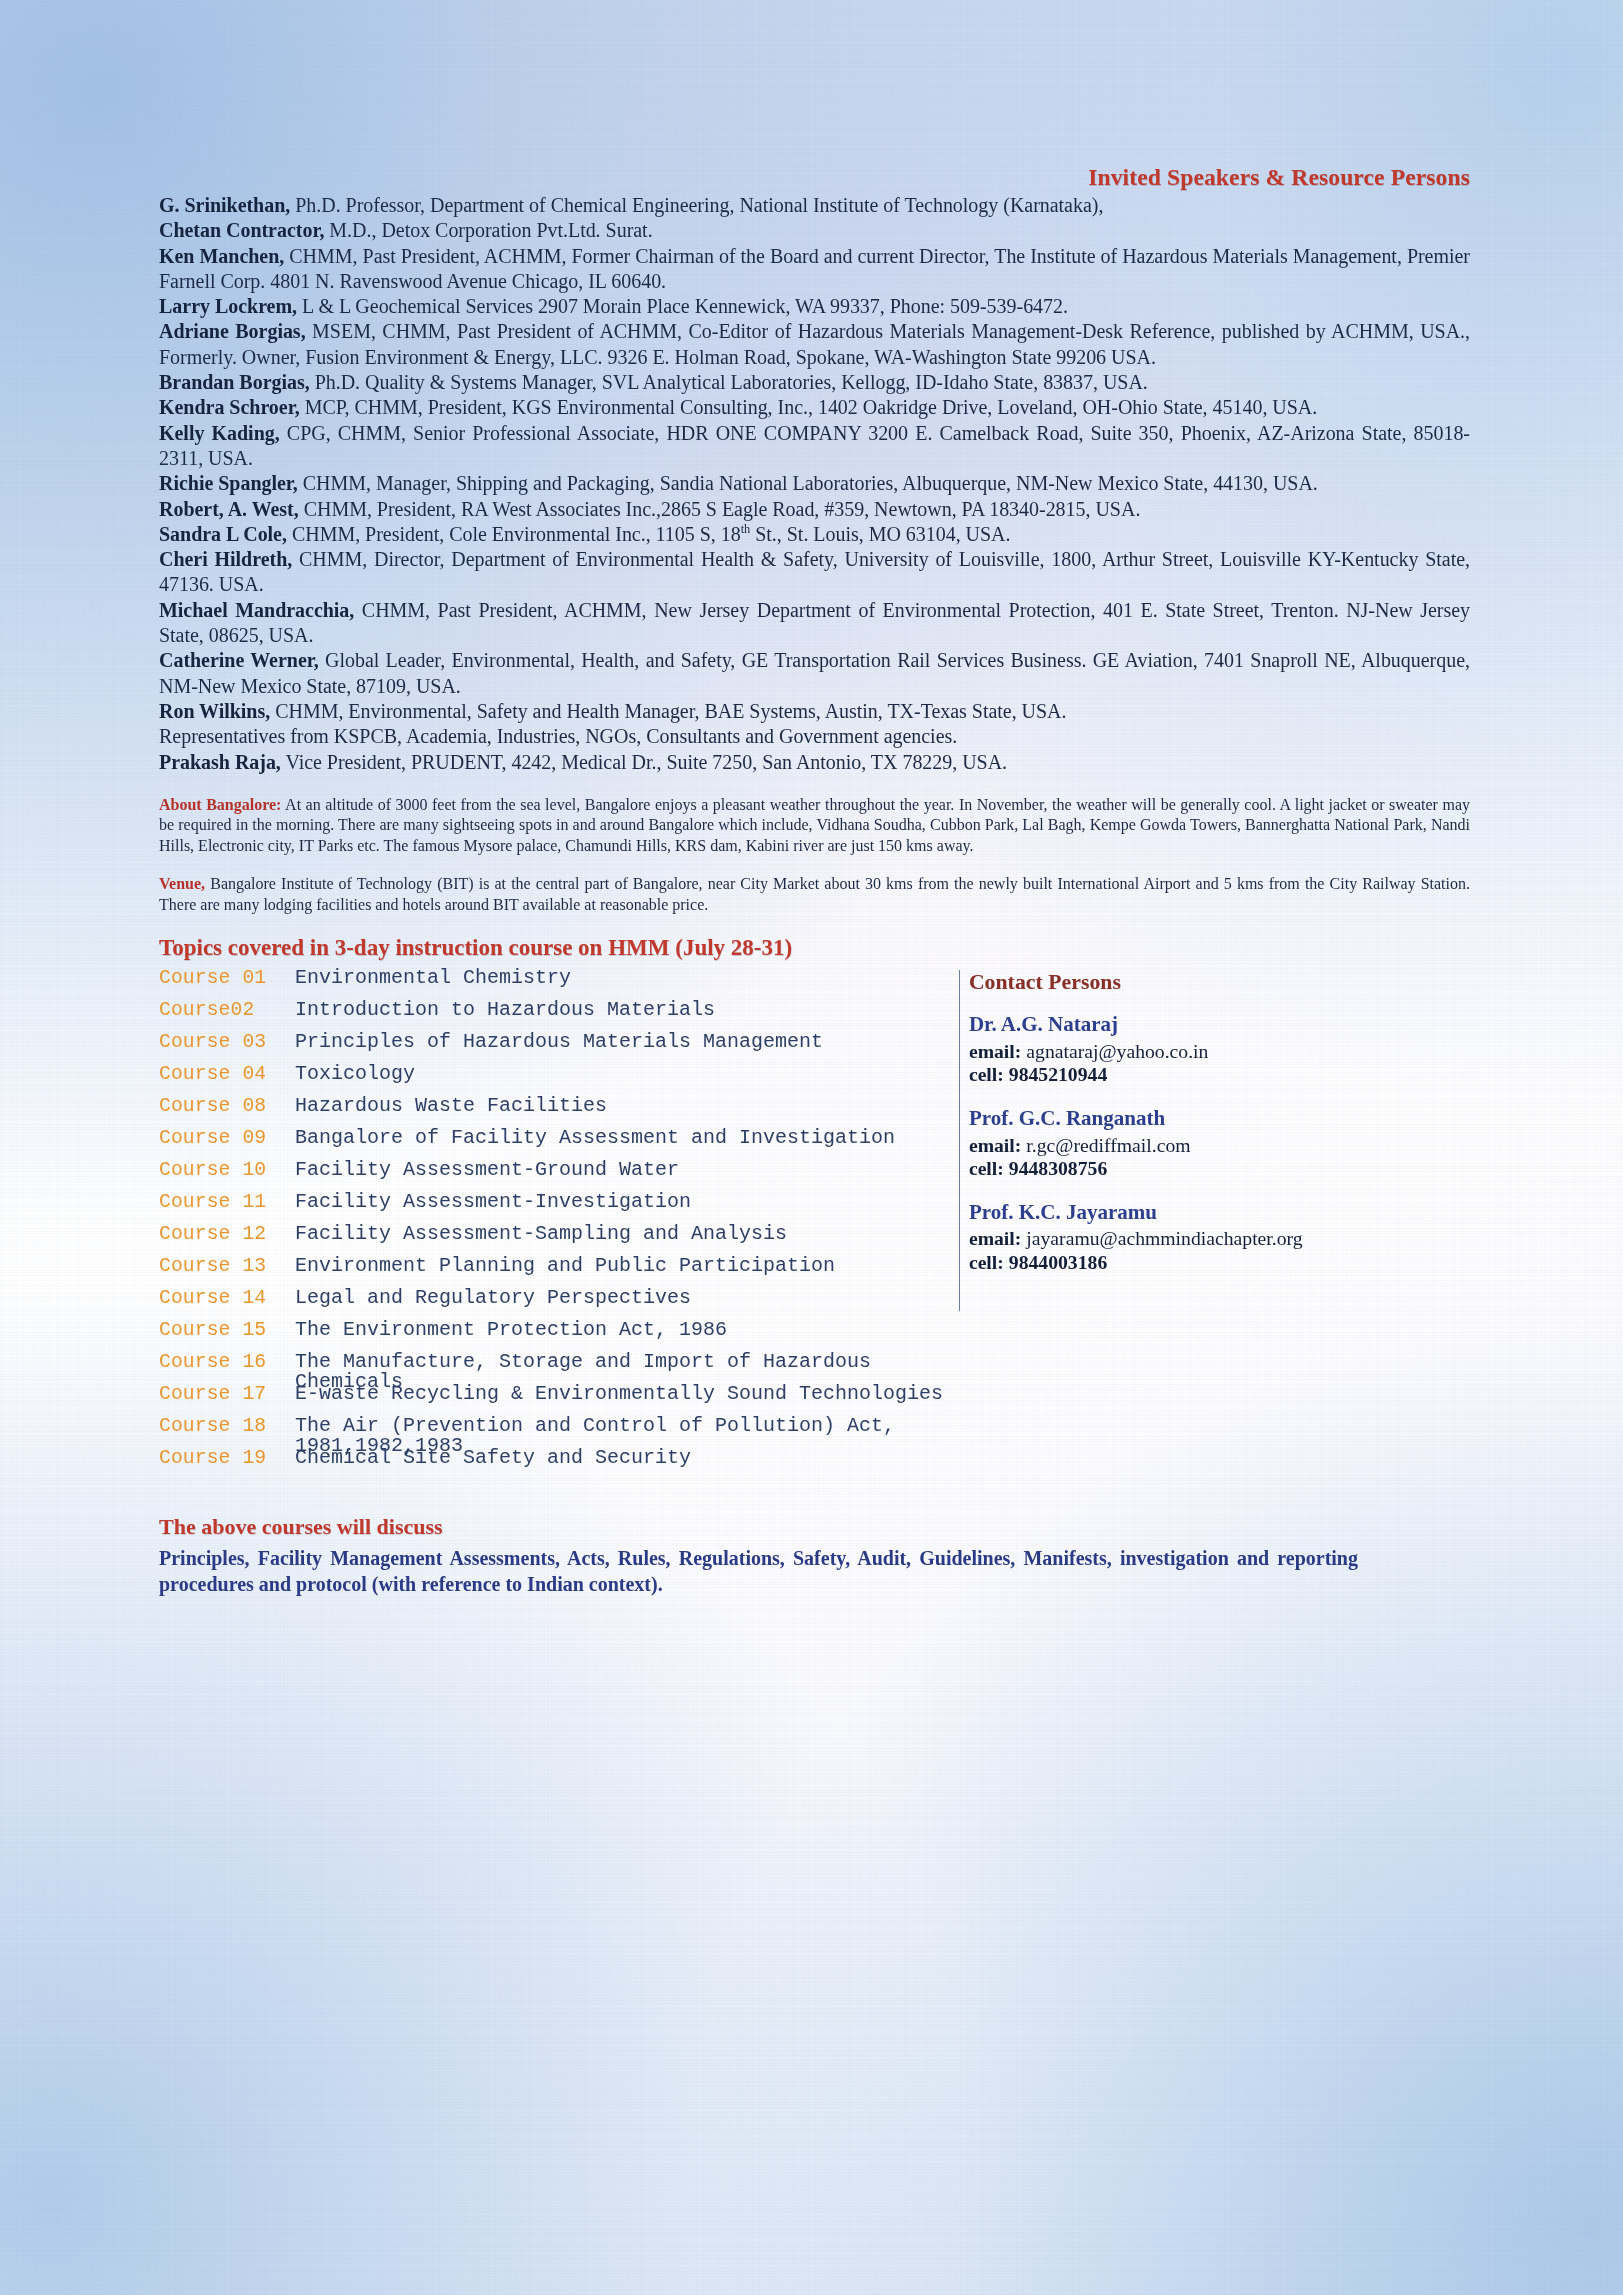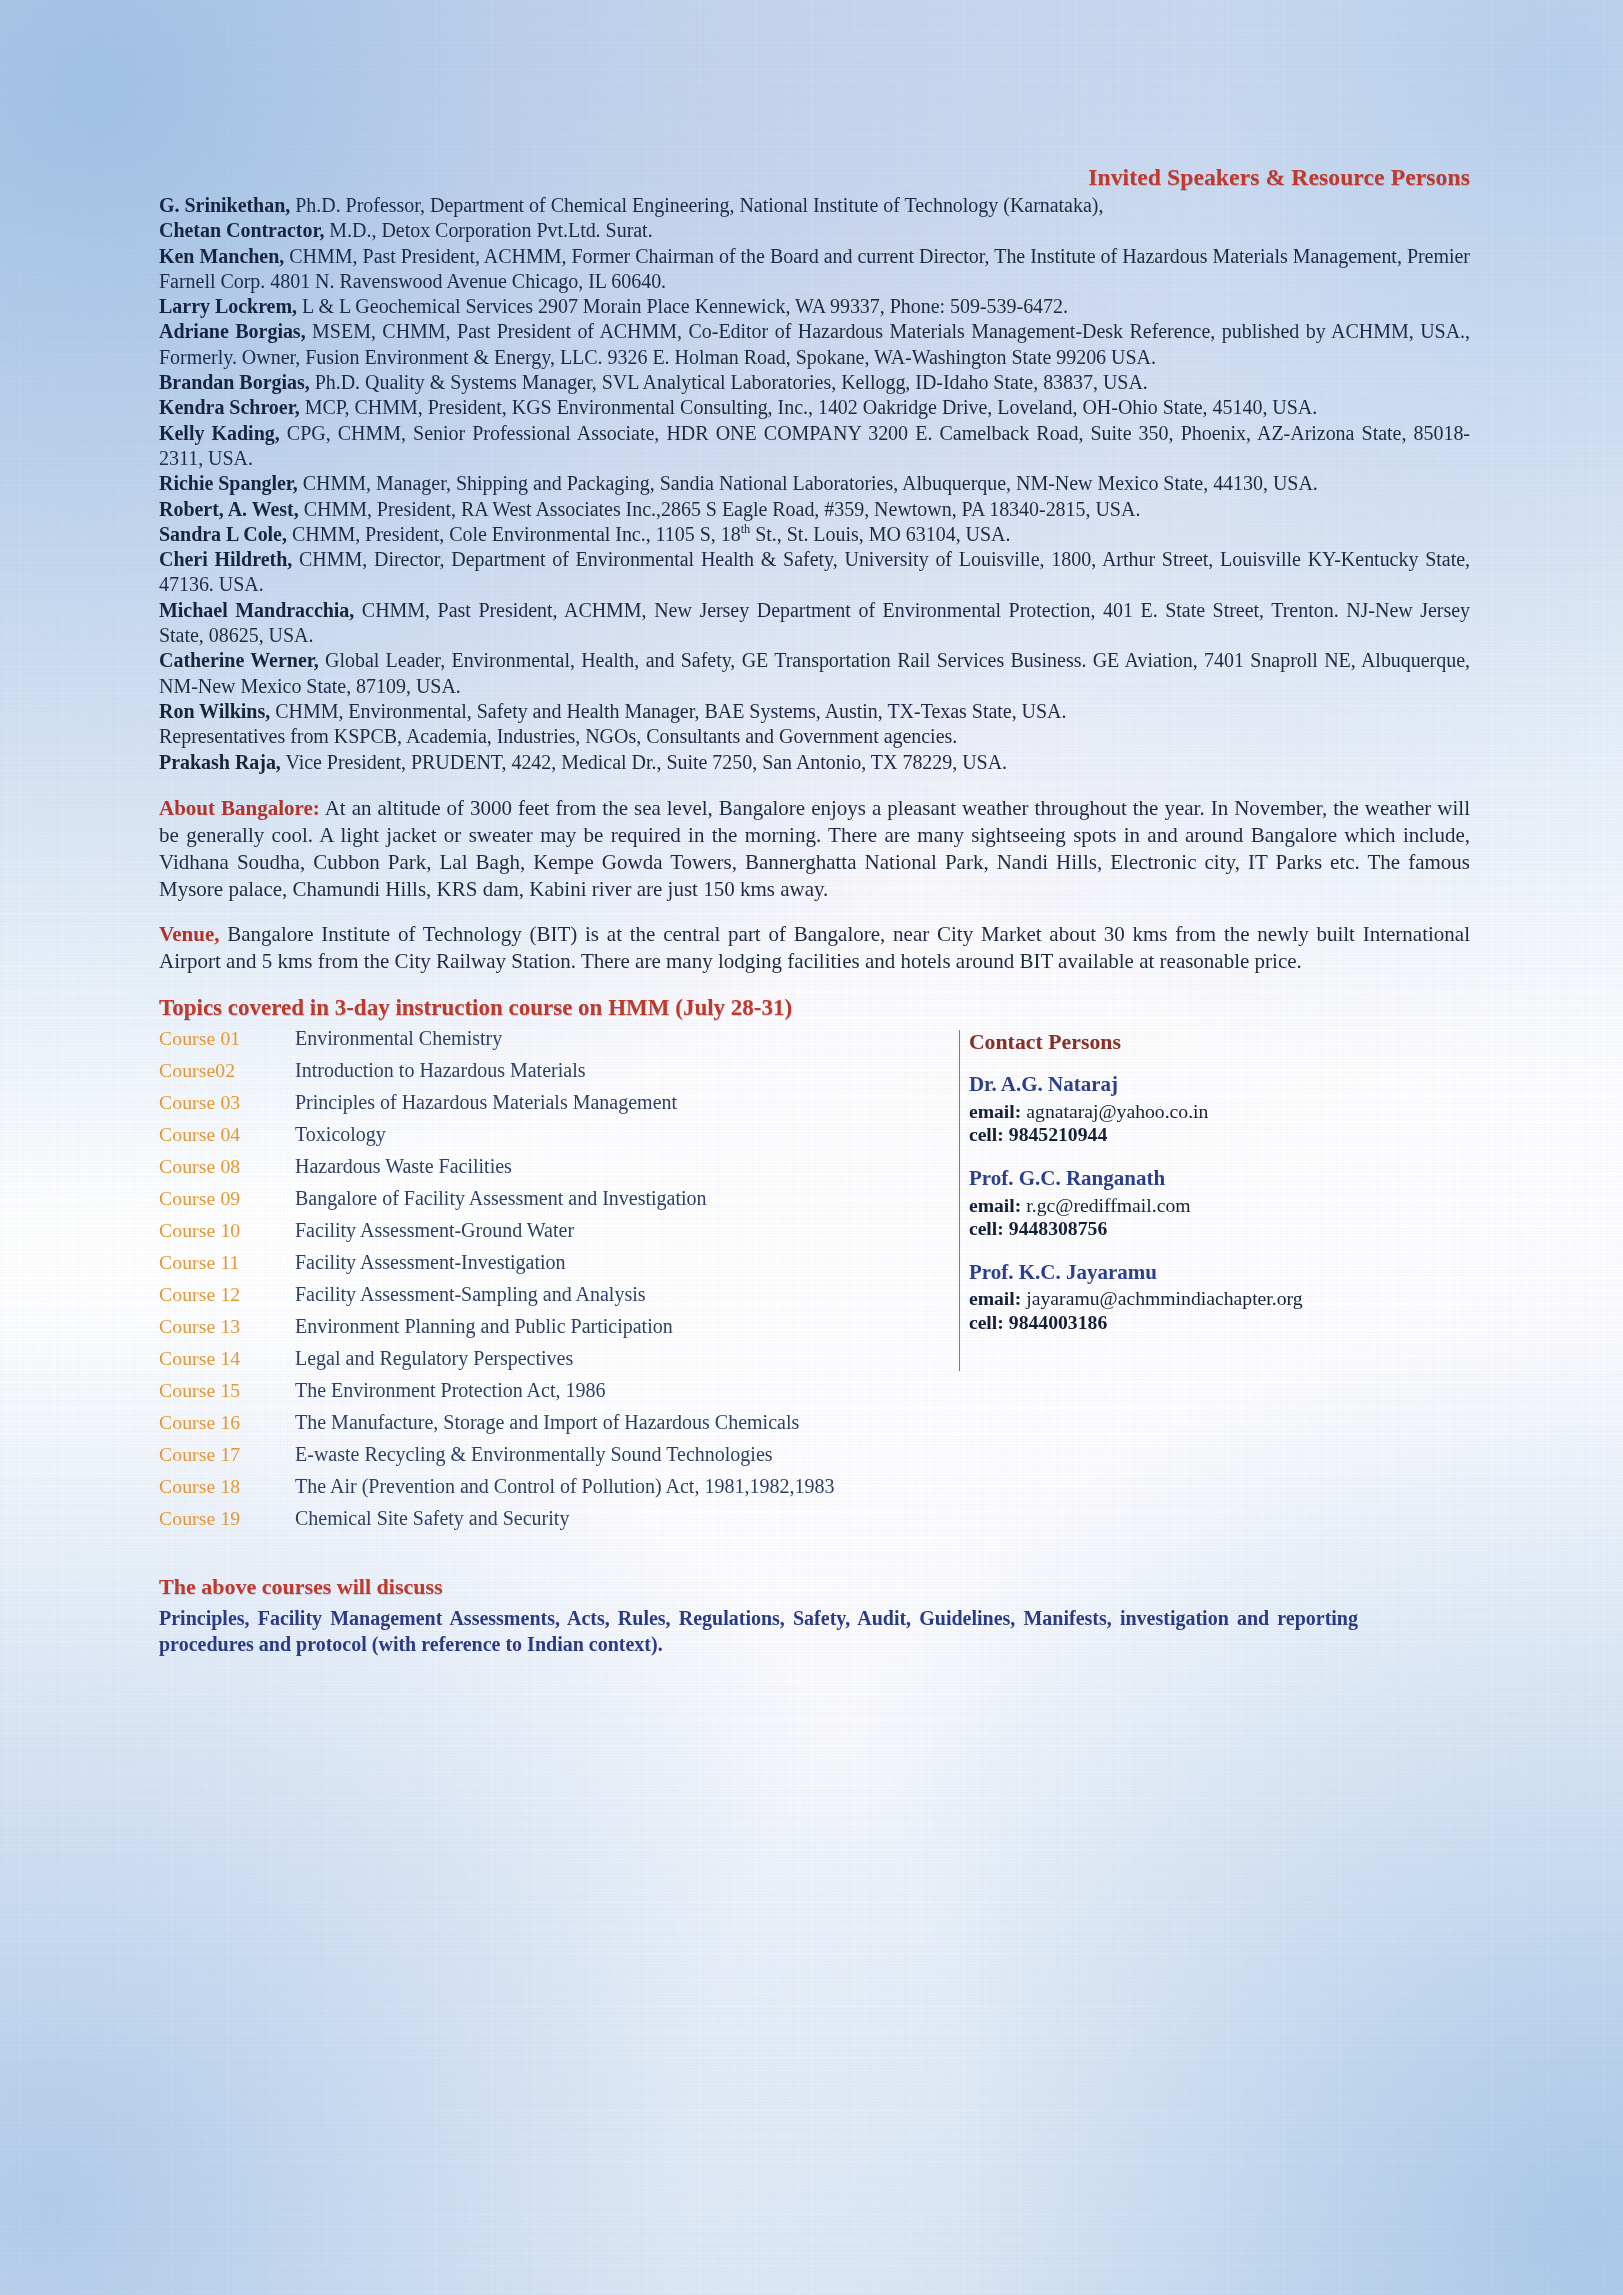--- a/index.html
+++ b/index.html
@@ -46,34 +46,34 @@
   .speakers{
     font-size:20px;
     line-height:1.265;
     color:#1d2a46;
     text-align:justify;
     letter-spacing:-0.03px;
   }
   .speakers p{margin:0;}
   .nm{font-weight:bold;color:#17243f;}
 
-  .block{font-size:21px;line-height:1.30;color:#1d2a46;text-align:justify;}
+  .block{font-size:16px;line-height:1.30;color:#1d2a46;text-align:justify;}
   .lead{color:#b5322a;font-weight:bold;}
   .sect-about{margin-top:19.7px;}
   .sect-venue{margin-top:17px;}
 
   .topics-head{
     color:#c0392b;font-weight:bold;font-size:23px;
     margin:19.7px 0 6.6px 0;
     text-shadow:0.5px 0.5px 0 rgba(70,60,120,.22);
   }
 
   .course-wrap{display:flex;align-items:flex-start;}
   .course-col{width:796px;flex:0 0 796px;}
-  .crow{display:flex;align-items:baseline;line-height:1.0;height:32px;}
+  .crow{display:flex;align-items:baseline;line-height:1.0;height:32px;font-family:Liberation Mono, monospace;}
   .ccode{
     flex:0 0 136px;width:136px;
     color:#e8962f;font-size:19.7px;font-weight:normal;
     letter-spacing:0.1px;
   }
   .ctitle{color:#2d3f66;font-size:20px;}
 
   
   .contact{
     border-left:1.6px solid #6b7e9c;

